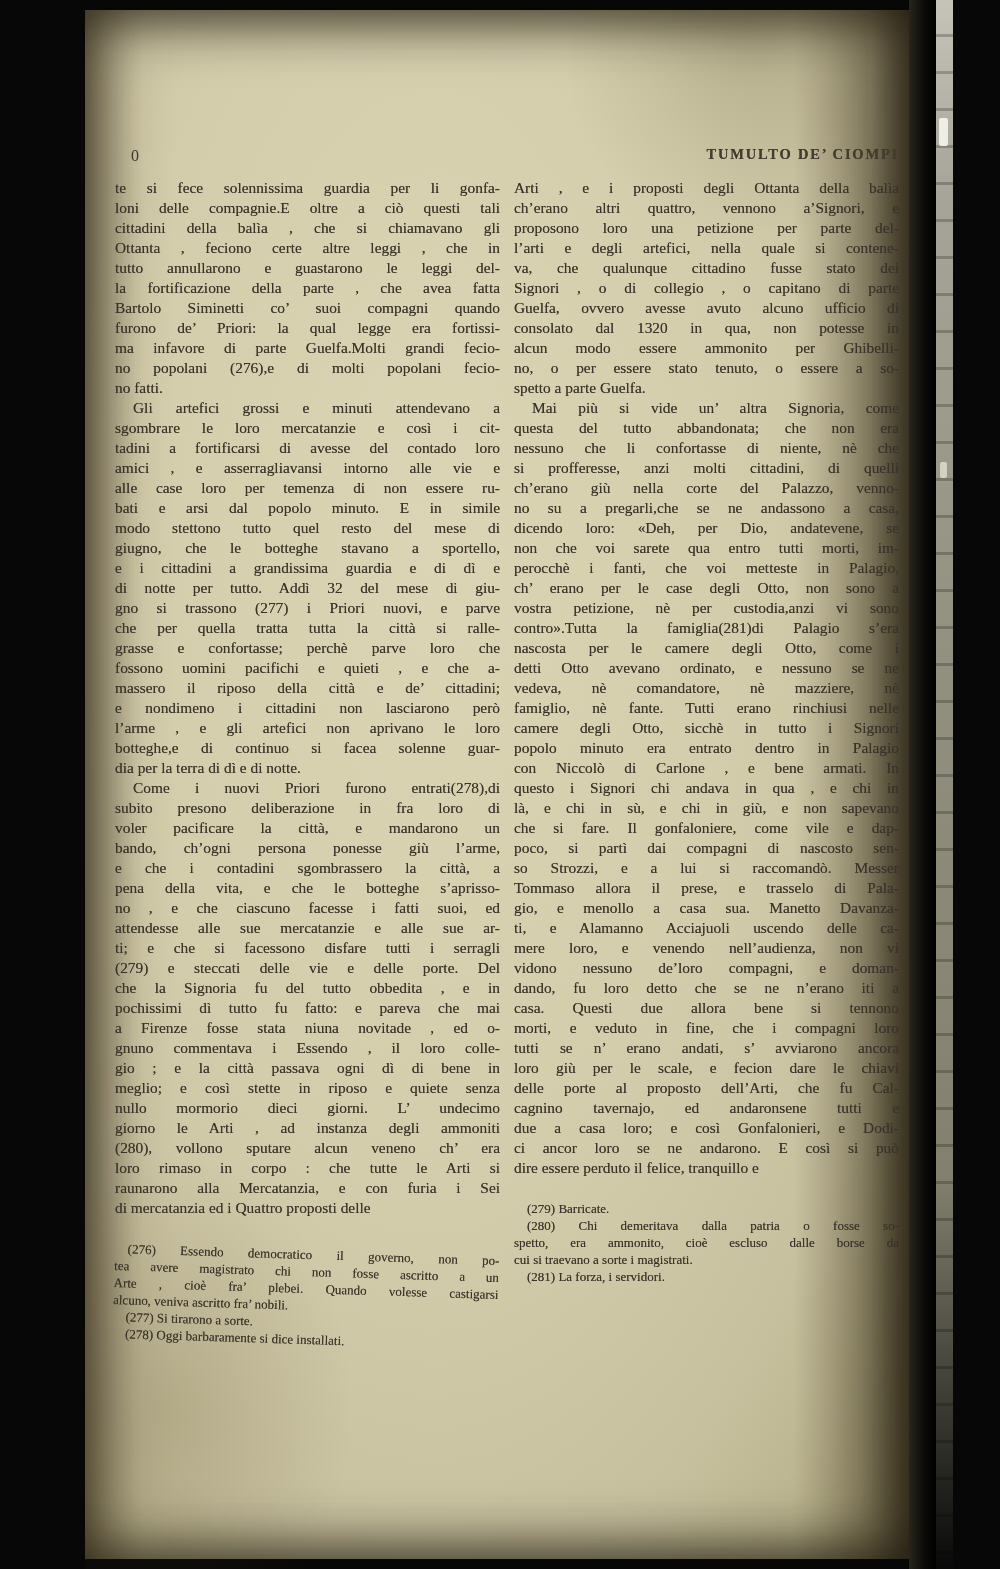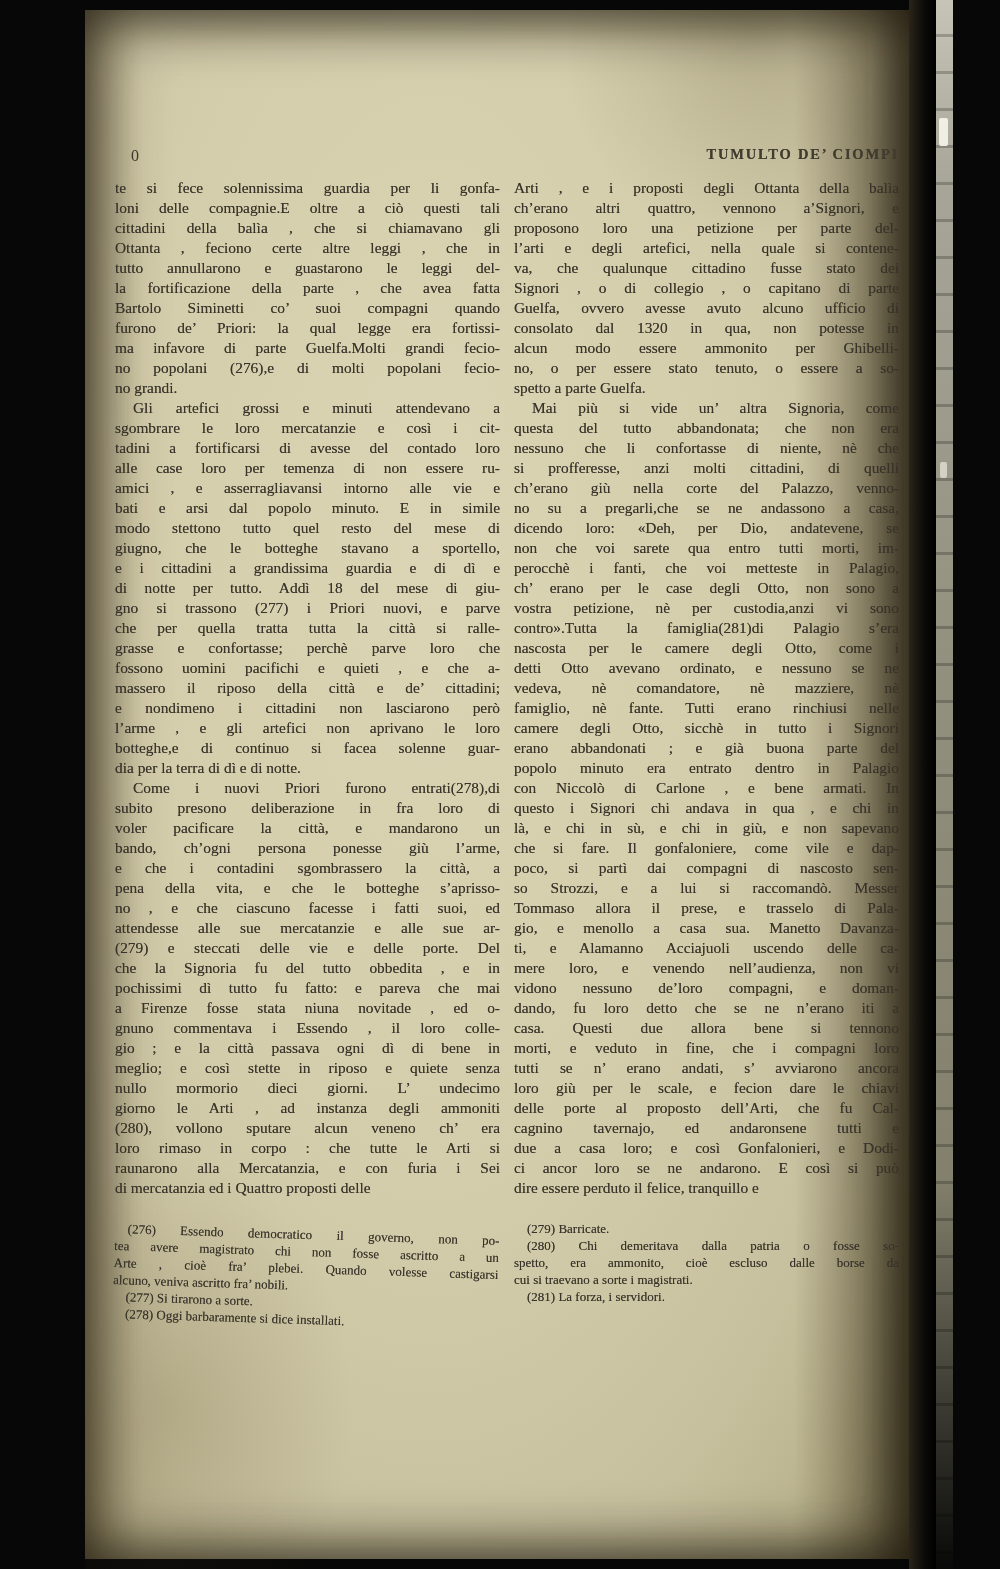--- a/index.html
+++ b/index.html
@@ -82,52 +82,53 @@
           <div class="line">te si fece solennissima guardia per li gonfa-</div>
           <div class="line">loni delle compagnie.E oltre a ciò questi tali</div>
           <div class="line">cittadini della balìa , che si chiamavano gli</div>
           <div class="line">Ottanta , feciono certe altre leggi , che in</div>
           <div class="line">tutto annullarono e guastarono le leggi del-</div>
           <div class="line">la fortificazione della parte , che avea fatta</div>
           <div class="line">Bartolo Siminetti co’ suoi compagni quando</div>
           <div class="line">furono de’ Priori: la qual legge era fortissi-</div>
           <div class="line">ma infavore di parte Guelfa.Molti grandi fecio-</div>
           <div class="line">no popolani (276),e di molti popolani fecio-</div>
-          <div class="line last">no grandi.</div>
+          <div class="line last">no fatti.</div>
         </div>
       <div class="para indent">
           <div class="line">Gli artefici grossi e minuti attendevano a</div>
           <div class="line">sgombrare le loro mercatanzie e così i cit-</div>
           <div class="line">tadini a fortificarsi di avesse del contado loro</div>
+          <div class="line">amici , e asserragliavansi intorno alle vie e</div>
           <div class="line">alle case loro per temenza di non essere ru-</div>
-          <div class="line">amici , e asserragliavansi intorno alle vie e</div>
           <div class="line">bati e arsi dal popolo minuto. E in simile</div>
           <div class="line">modo stettono tutto quel resto del mese di</div>
           <div class="line">giugno, che le botteghe stavano a sportello,</div>
           <div class="line">e i cittadini a grandissima guardia e di dì e</div>
-          <div class="line">di notte per tutto. Addì 18 del mese di giu-</div>
+          <div class="line">di notte per tutto. Addì 32 del mese di giu-</div>
           <div class="line">gno si trassono (277) i Priori nuovi, e parve</div>
           <div class="line">che per quella tratta tutta la città si ralle-</div>
           <div class="line">grasse e confortasse; perchè parve loro che</div>
           <div class="line">fossono uomini pacifichi e quieti , e che a-</div>
           <div class="line">massero il riposo della città e de’ cittadini;</div>
           <div class="line">e nondimeno i cittadini non lasciarono però</div>
           <div class="line">l’arme , e gli artefici non aprivano le loro</div>
           <div class="line">botteghe,e di continuo si facea solenne guar-</div>
           <div class="line last">dia per la terra di dì e di notte.</div>
         </div>
       <div class="para indent">
           <div class="line">Come i nuovi Priori furono entrati(278),di</div>
           <div class="line">subito presono deliberazione in fra loro di</div>
           <div class="line">voler pacificare la città, e mandarono un</div>
           <div class="line">bando, ch’ogni persona ponesse giù l’arme,</div>
           <div class="line">e che i contadini sgombrassero la città, a</div>
           <div class="line">pena della vita, e che le botteghe s’aprisso-</div>
           <div class="line">no , e che ciascuno facesse i fatti suoi, ed</div>
           <div class="line">attendesse alle sue mercatanzie e alle sue ar-</div>
+          <div class="line">ti; e che si facessono disfare tutti i serragli</div>
           <div class="line">(279) e steccati delle vie e delle porte. Del</div>
           <div class="line">che la Signoria fu del tutto obbedita , e in</div>
           <div class="line">pochissimi dì tutto fu fatto: e pareva che mai</div>
           <div class="line">a Firenze fosse stata niuna novitade , ed o-</div>
           <div class="line">gnuno commentava i Essendo , il loro colle-</div>
           <div class="line">gio ; e la città passava ogni dì di bene in</div>
           <div class="line">meglio; e così stette in riposo e quiete senza</div>
           <div class="line">nullo mormorio dieci giorni. L’ undecimo</div>
           <div class="line">giorno le Arti , ad instanza degli ammoniti</div>
           <div class="line">(280), vollono sputare alcun veneno ch’ era</div>
@@ -177,21 +178,20 @@
           <div class="line">non che voi sarete qua entro tutti morti, im-</div>
           <div class="line">perocchè i fanti, che voi metteste in Palagio,</div>
           <div class="line">ch’ erano per le case degli Otto, non sono a</div>
           <div class="line">vostra petizione, nè per custodia,anzi vi sono</div>
           <div class="line">contro».Tutta la famiglia(281)di Palagio s’era</div>
           <div class="line">nascosta per le camere degli Otto, come i</div>
           <div class="line">detti Otto avevano ordinato, e nessuno se ne</div>
           <div class="line">vedeva, nè comandatore, nè mazziere, nè</div>
           <div class="line">famiglio, nè fante. Tutti erano rinchiusi nelle</div>
           <div class="line">camere degli Otto, sicchè in tutto i Signori</div>
-          <div class="line">erano abbandonati ; e già buona parte del</div>
           <div class="line">popolo minuto era entrato dentro in Palagio</div>
           <div class="line">con Niccolò di Carlone , e bene armati. In</div>
           <div class="line">questo i Signori chi andava in qua , e chi in</div>
           <div class="line">là, e chi in sù, e chi in giù, e non sapevano</div>
           <div class="line">che si fare. Il gonfaloniere, come vile e dap-</div>
           <div class="line">poco, si partì dai compagni di nascosto sen-</div>
           <div class="line">so Strozzi, e a lui si raccomandò. Messer</div>
           <div class="line">Tommaso allora il prese, e trasselo di Pala-</div>
           <div class="line">gio, e menollo a casa sua. Manetto Davanza-</div>
           <div class="line">ti, e Alamanno Acciajuoli uscendo delle ca-</div>

